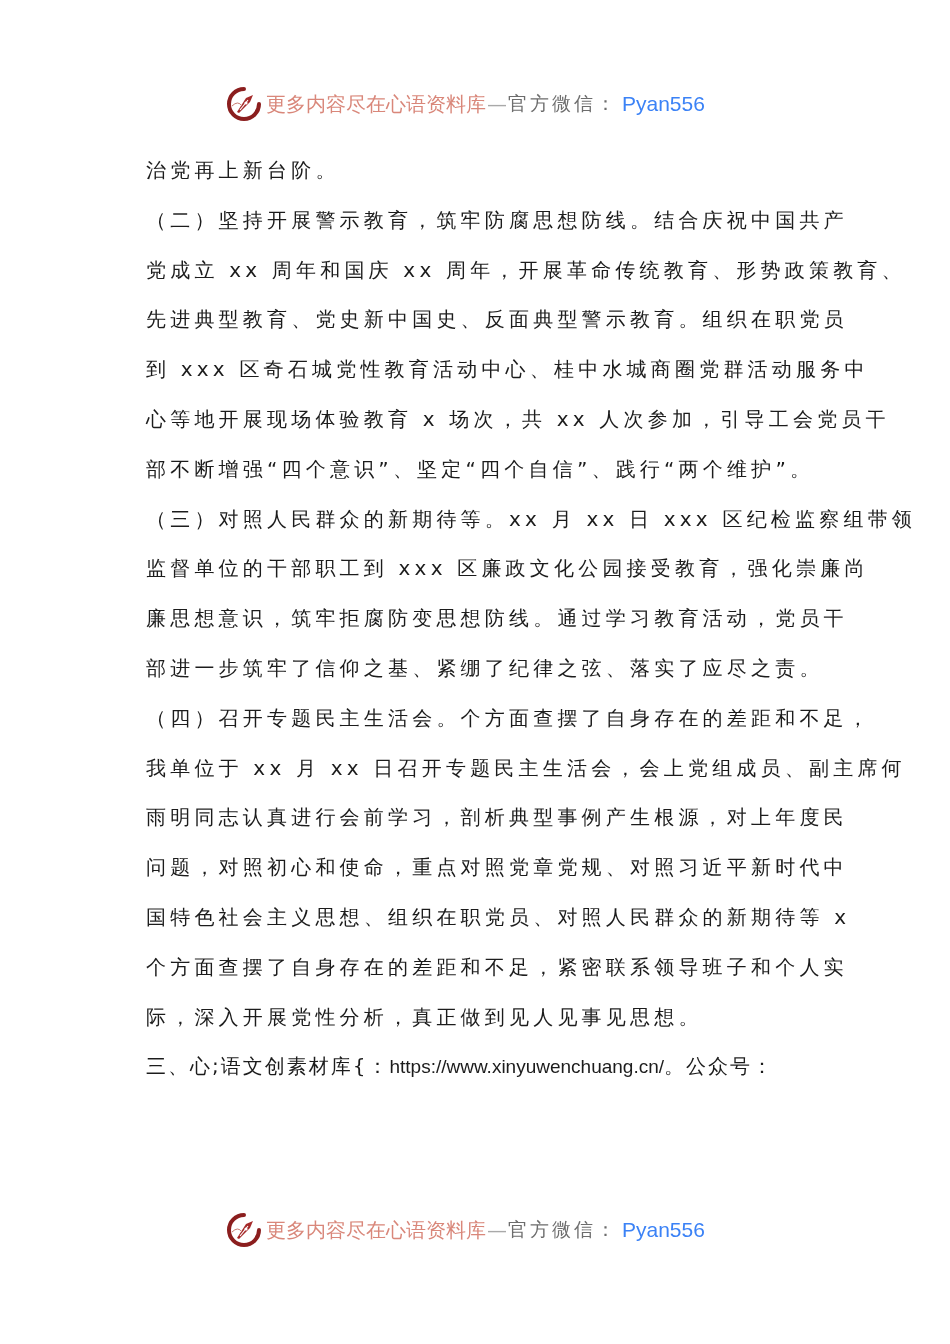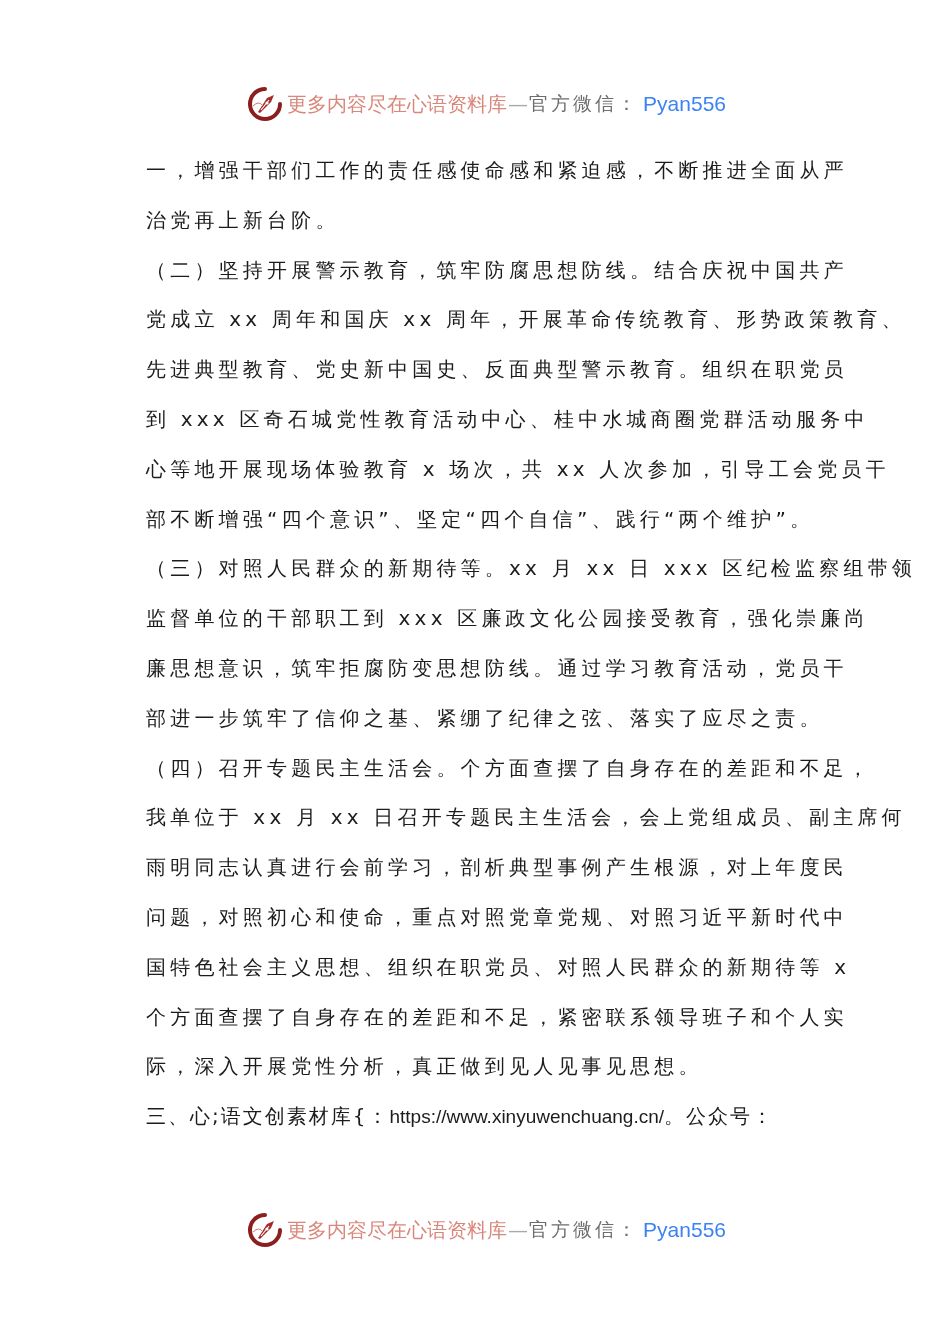--- a/index.html
+++ b/index.html
@@ -15,21 +15,20 @@
       font-family: "DejaVu Sans", "Liberation Sans", sans-serif;
     }
     .banner {
       position: absolute;
       left: 226px;
       width: 500px;
       height: 40px;
       display: flex;
       align-items: center;
       white-space: nowrap;
-      justify-content: flex-end;
     }
     .banner.top { top: 84px; }
     .banner.bottom { top: 1210px; }
     .banner .logo {
       width: 36px;
       height: 36px;
       margin-right: 4px;
       flex: none;
     }
     .banner .b-main {
@@ -91,21 +90,20 @@
     <circle cx="20" cy="17" r="1.6" fill="#ffffff"></circle>
     <path d="M6 20 Q12 14 16 20" fill="none" stroke="#c87a70" stroke-width="1"></path>
   </svg>
   <span class="b-main">更多内容尽在心语资料库</span>
   <span class="b-dash">—</span>
   <span class="b-wechat">官方微信：</span>
   <span class="b-id">Pyan556</span>
 </div>
 
 <div class="content">
-  <div class="line">一，增强干部们工作的责任感使命感和紧迫感，不断推进全面从严</div>
   <div class="line">治党再上新台阶。</div>
   <div class="line">（二）坚持开展警示教育，筑牢防腐思想防线。结合庆祝中国共产</div>
   <div class="line">党成立 xx 周年和国庆 xx 周年，开展革命传统教育、形势政策教育、</div>
   <div class="line">先进典型教育、党史新中国史、反面典型警示教育。组织在职党员</div>
   <div class="line">到 xxx 区奇石城党性教育活动中心、桂中水城商圈党群活动服务中</div>
   <div class="line">心等地开展现场体验教育 x 场次，共 xx 人次参加，引导工会党员干</div>
   <div class="line">部不断增强“四个意识”、坚定“四个自信”、践行“两个维护”。</div>
   <div class="line">（三）对照人民群众的新期待等。xx 月 xx 日 xxx 区纪检监察组带领</div>
   <div class="line">监督单位的干部职工到 xxx 区廉政文化公园接受教育，强化崇廉尚</div>
   <div class="line">廉思想意识，筑牢拒腐防变思想防线。通过学习教育活动，党员干</div>

